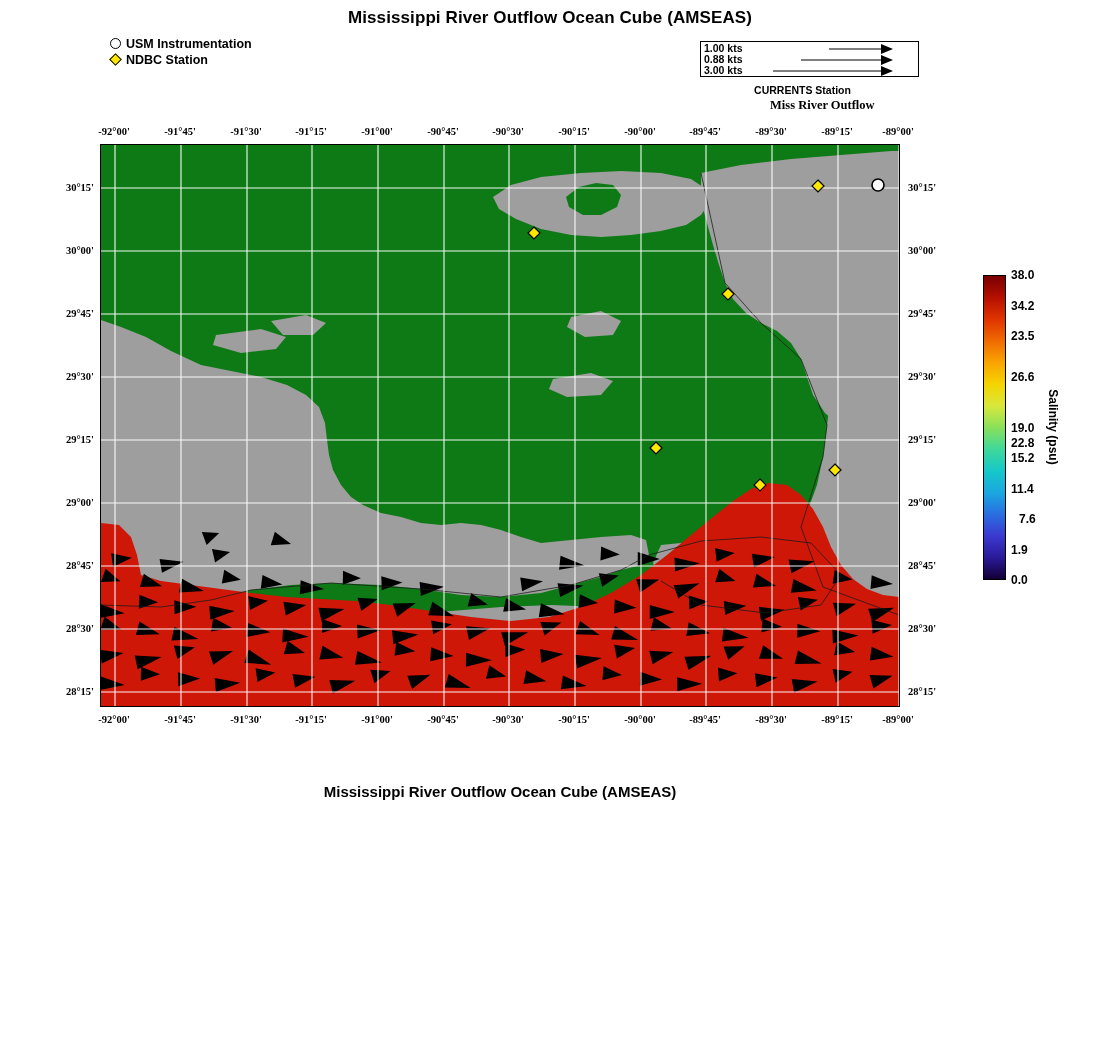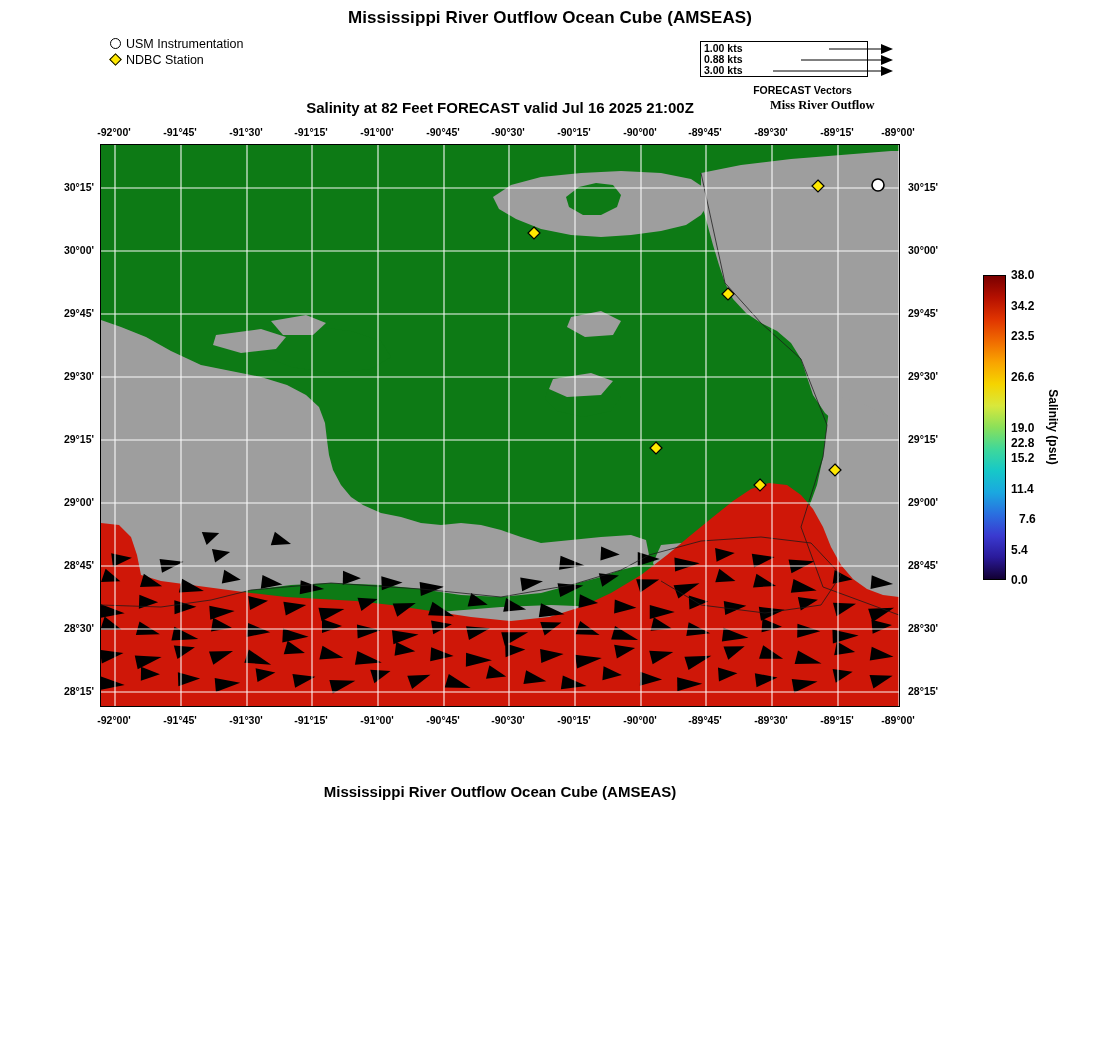--- a/index.html
+++ b/index.html
@@ -52,21 +52,21 @@
   
   #legend-symbols { left: 110px; top: 36px; }
   .legend-row {
     display: flex;
     align-items: center;
     height: 15px;
     margin-bottom: 1px;
   }
   .legend-row .lbl {
     font-size: 12.5px;
-    font-weight: normal;
+    font-weight: bold;
     margin-left: 5px;
     line-height: 14px;
   }
   .sym-circle {
     width: 11px; height: 11px;
     border: 1.6px solid #000;
     border-radius: 50%;
     background: #ffffff;
     box-sizing: border-box;
   }
@@ -75,21 +75,21 @@
     background: #ffe800;
     border: 1.4px solid #000;
     transform: rotate(45deg);
     box-sizing: border-box;
     margin: 1px;
   }
 
   
   #currents-box {
     left: 700px; top: 41px;
-    width: 168px; height: 36px;
+    width: 219px; height: 36px;
     border: 1.3px solid #000;
     background: #ffffff;
     box-sizing: border-box;
   }
   .cur-row {
     position: absolute;
     left: 3px;
     font-size: 10.5px;
     font-weight: bold;
     line-height: 11px;
@@ -174,23 +174,22 @@
     <div class="cur-row" style="top:23px;text-align:right;">3.00 kts</div>
     <svg width="200" height="34" style="position:absolute;left:0;top:0;">
       <line x1="128" y1="7" x2="186" y2="7" stroke="#000" stroke-width="1"></line>
       <polygon points="180,2 192,7 180,12" fill="#000"></polygon>
       <line x1="100" y1="18" x2="186" y2="18" stroke="#000" stroke-width="1"></line>
       <polygon points="180,13 192,18 180,23" fill="#000"></polygon>
       <line x1="72" y1="29" x2="186" y2="29" stroke="#000" stroke-width="1"></line>
       <polygon points="180,24 192,29 180,34" fill="#000"></polygon>
     </svg>
   </div>
-  <div class="abs" id="currents-caption">FORECAST Vectors</div>
-
-  <div class="abs" id="subtitle">Salinity at 82 Feet FORECAST valid Jul 16 2025 21:00Z</div>
+  <div class="abs" id="currents-caption">CURRENTS Station</div>
+
   <div class="abs" id="outflow-label">Miss River Outflow</div>
 
   <div class="abs" id="map-frame">
     <svg id="map-canvas" width="798" height="561" viewBox="0 0 798 561">
 
       <rect x="0" y="0" width="798" height="561" fill="#0d7a15"></rect>
 
       <g fill="#9e9e9e" stroke="none">
 
         <path d="M0,175 L0,460 L60,462 L110,455 L150,445 L190,440 L230,438 L280,440 L320,444
@@ -402,21 +401,21 @@
           <polygon points="555,297 561,303 555,309 549,303"></polygon>
           <polygon points="734,319 740,325 734,331 728,325"></polygon>
           <polygon points="659,334 665,340 659,346 653,340"></polygon>
         </g>
 
         <circle cx="777" cy="40" r="6" fill="#ffffff" stroke="#000" stroke-width="1.6"></circle>
       </g>
     </svg>
   </div>
 
-  <div class="abs" id="axis-labels" style="left:0;top:0;width:1100px;height:1050px;">
+  <div class="abs" id="axis-labels" style="left:0;top:0;width:1100px;height:1050px;font-family:Liberation Serif, serif;">
       <div class="tick-lbl tick-top" style="left: 114px; top: 126px;">-92°00'</div>
       <div class="tick-lbl tick-bottom" style="left: 114px; top: 714px;">-92°00'</div>
       <div class="tick-lbl tick-top" style="left: 180px; top: 126px;">-91°45'</div>
       <div class="tick-lbl tick-bottom" style="left: 180px; top: 714px;">-91°45'</div>
       <div class="tick-lbl tick-top" style="left: 246px; top: 126px;">-91°30'</div>
       <div class="tick-lbl tick-bottom" style="left: 246px; top: 714px;">-91°30'</div>
       <div class="tick-lbl tick-top" style="left: 311px; top: 126px;">-91°15'</div>
       <div class="tick-lbl tick-bottom" style="left: 311px; top: 714px;">-91°15'</div>
       <div class="tick-lbl tick-top" style="left: 377px; top: 126px;">-91°00'</div>
       <div class="tick-lbl tick-bottom" style="left: 377px; top: 714px;">-91°00'</div>
@@ -461,18 +460,18 @@
     <div id="colorbar-title">Salinity (psu)</div>
   <div class="cb-tick" style="top: 0px;">38.0</div>
       <div class="cb-tick" style="top: 30.5px;">34.2</div>
       <div class="cb-tick" style="top: 61px;">23.5</div>
       <div class="cb-tick" style="top: 102px;">26.6</div>
       <div class="cb-tick" style="top: 122px; margin-top: 46px;">22.8</div>
       <div class="cb-tick" style="top: 152.5px;">19.0</div>
       <div class="cb-tick" style="top: 183px;">15.2</div>
       <div class="cb-tick" style="top: 213.5px;">11.4</div>
       <div class="cb-tick" style="top: 244px; margin-left: 8px;">7.6</div>
-      <div class="cb-tick" style="top: 274.5px;">5.4</div>
+      <div class="cb-tick" style="top: 274.5px;">1.9</div>
       <div class="cb-tick" style="top: 305px;">0.0</div>
     </div>
 
   <div class="abs" id="bottom-title">Mississippi River Outflow Ocean Cube (AMSEAS)</div>
 </div>
 
 </body></html>

